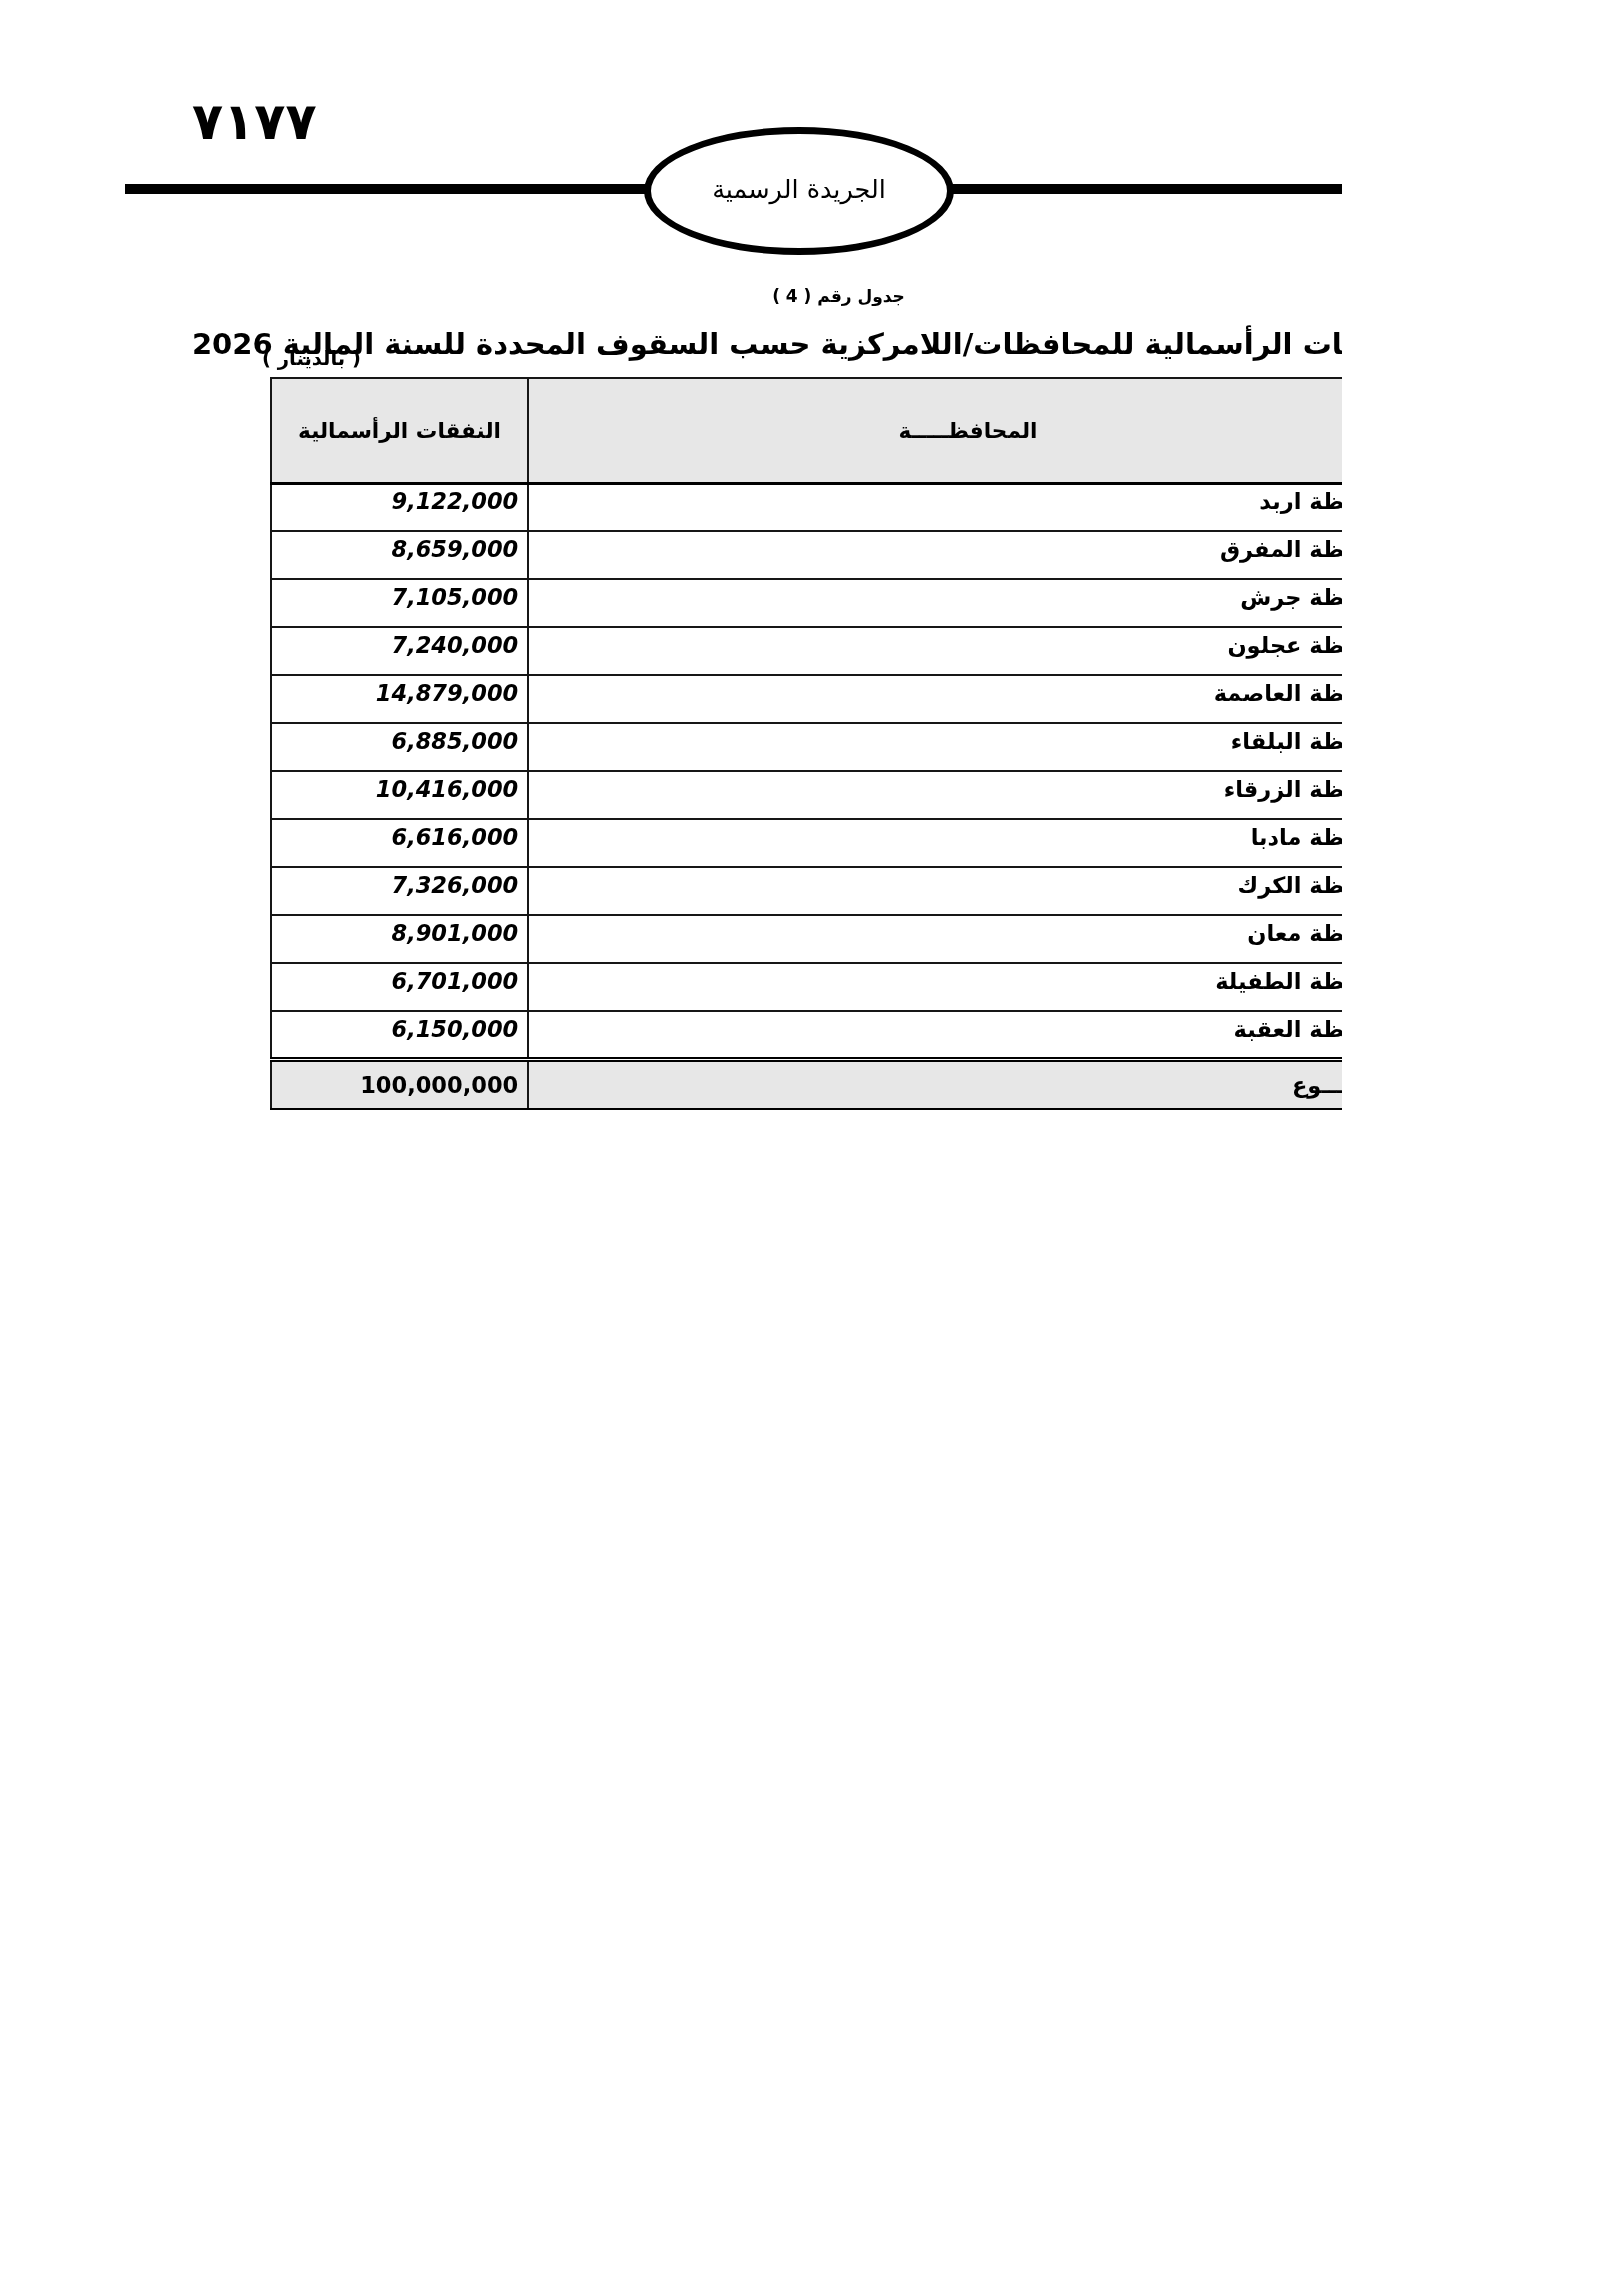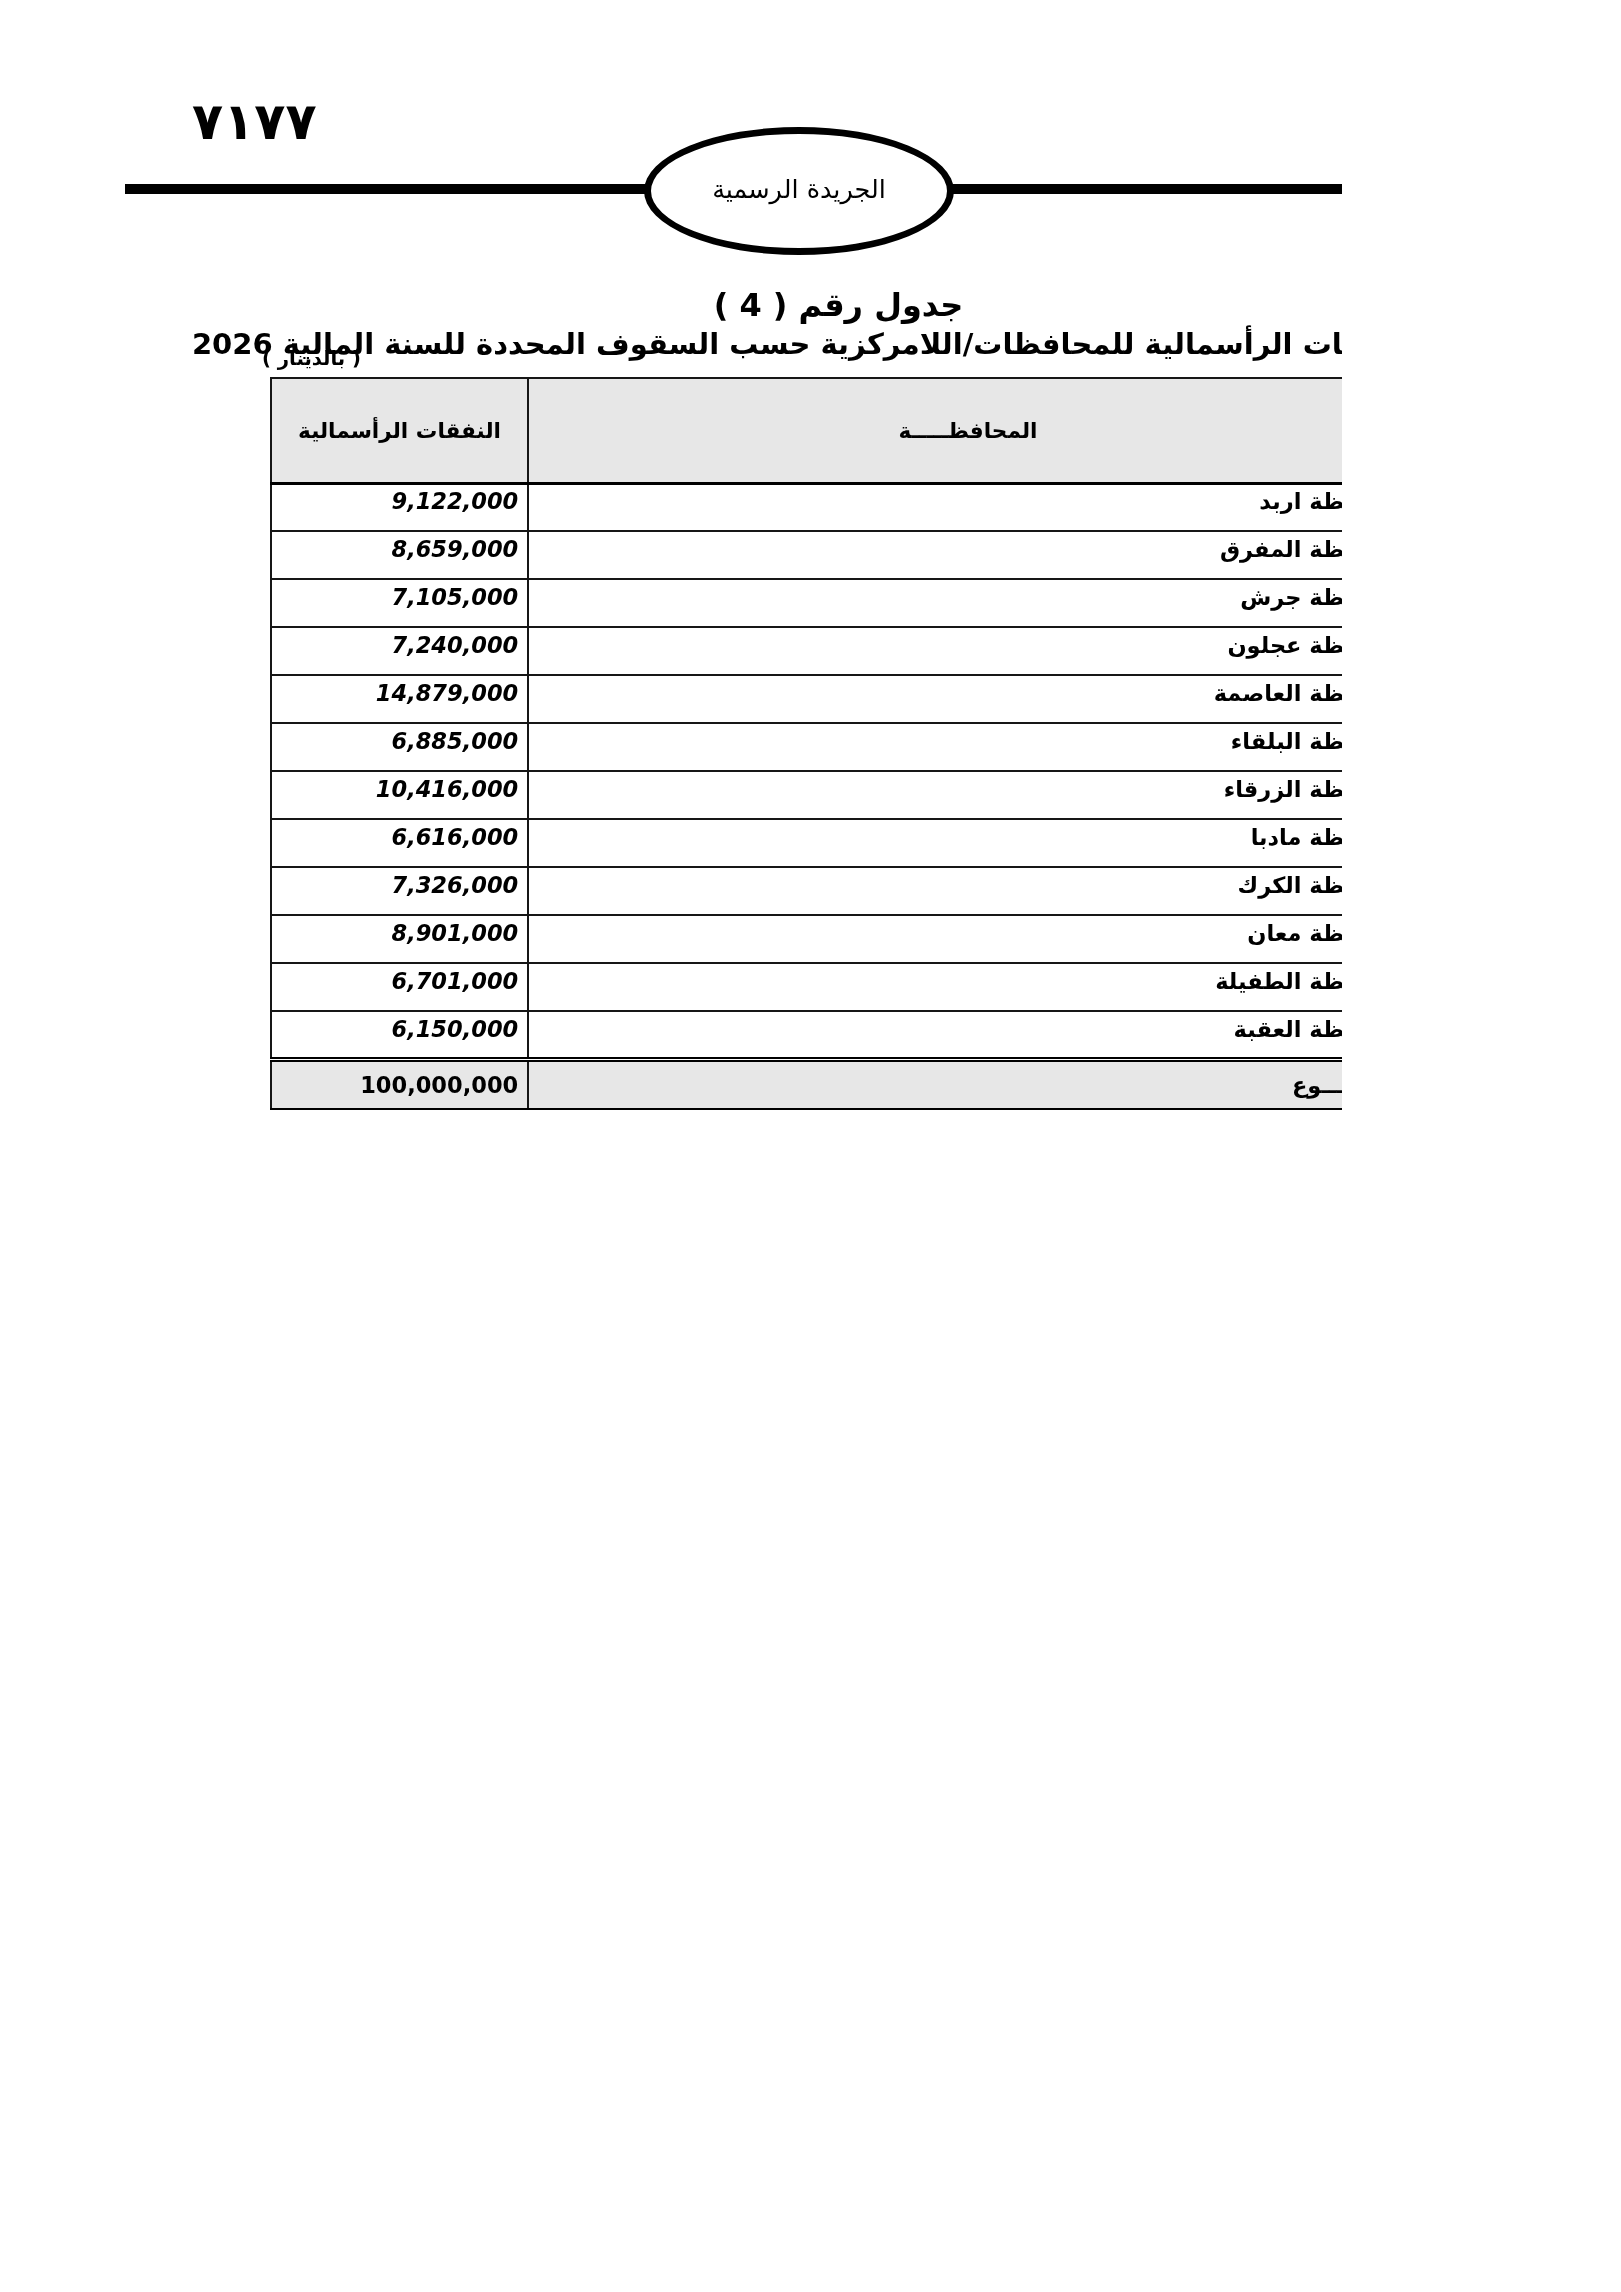--- a/index.html
+++ b/index.html
@@ -58,21 +58,21 @@
   }
 
   
   .caption-line1 {
     position: absolute;
     left: 270px;
     top: 287px;
     width: 1137px;
     text-align: center;
     direction: rtl;
-    font-size: 32px;
+    font-size: 17px;
     font-weight: 700;
     line-height: 1.15;
   }
   .caption-line2 {
     position: absolute;
     left: 290px;
     top: 328px;
     width: 1137px;
     text-align: center;
     direction: rtl;

